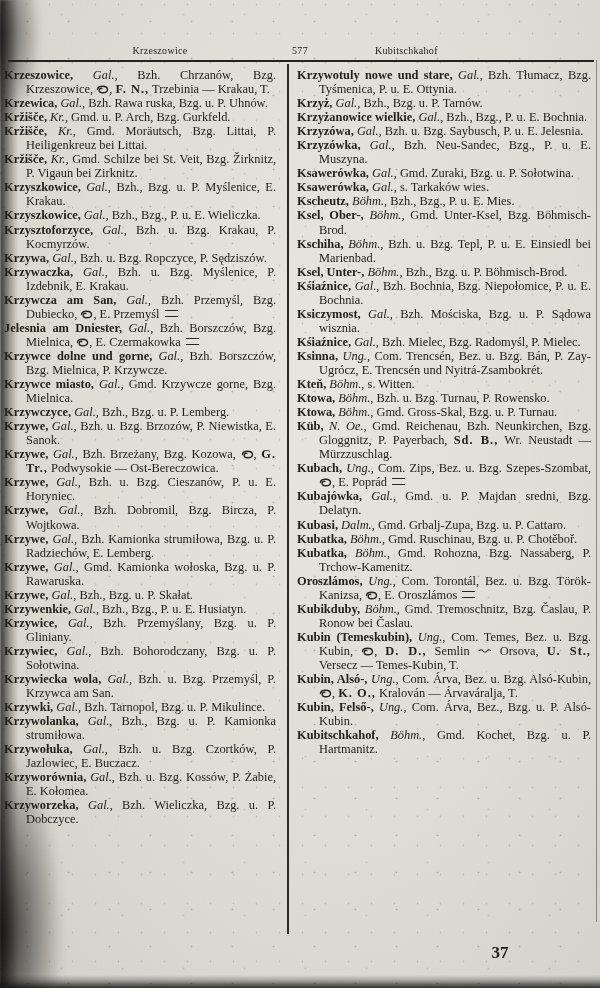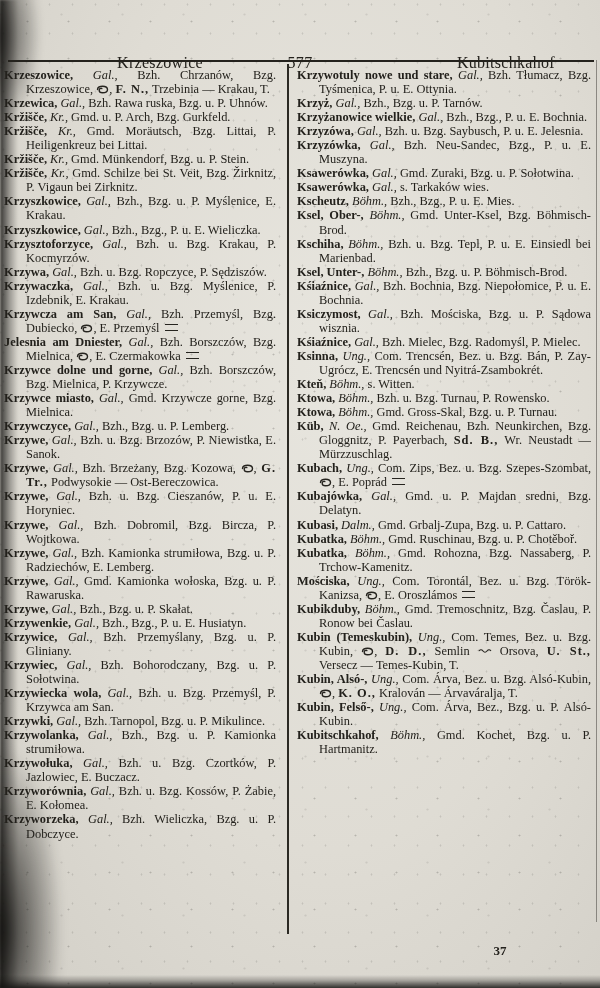--- a/index.html
+++ b/index.html
@@ -37,45 +37,45 @@
   .bottom-shadow{
     position:absolute;left:0;right:0;bottom:0;height:13px;pointer-events:none;
     background:linear-gradient(0deg, rgba(20,19,17,.85), rgba(20,19,17,.25) 60%, rgba(20,19,17,0));
     filter:blur(.5px);
   }
   .right-edge-line{
     position:absolute;right:3px;top:60px;height:862px;width:1px;
     background:rgba(40,38,34,.45);pointer-events:none;
   }
   
-  .running-head{position:absolute;top:54px;font-size:16px;letter-spacing:.3px;}
+  .running-head{position:absolute;top:45px;font-size:10px;letter-spacing:.3px;}
   .rh-left{left:60px;width:200px;text-align:center;}
   .rh-center{left:265px;width:70px;text-align:center;}
-  .rh-right{left:375px;width:180px;text-align:right;}
+  .rh-right{left:375px;width:180px;text-align:left;}
   .header-rule{position:absolute;left:8px;right:6px;top:60px;height:2px;background:#24221d;}
   
   .col{position:absolute;top:68px;}
   .col-left{left:4px;width:272px;}
   .col-right{left:297px;width:294px;}
   .column-divider{position:absolute;left:287px;top:64px;height:870px;width:1.5px;background:#2b2923;}
   p.entry{
     margin:0;padding-left:22px;text-indent:-22px;
     font-size:12.4px;line-height:14.05px;text-align:justify;
   }
   p.entry b{font-weight:700;}
   p.entry b.spaced{letter-spacing:1px;}
   p.entry i{font-style:italic;}
   .ph svg{vertical-align:-1px;}
   .tg{
     display:inline-block;width:13px;height:7px;box-sizing:border-box;
     border-top:1.8px solid #26241f;border-bottom:1.8px solid #26241f;
     margin-left:2px;vertical-align:1px;
   }
   .wv svg{vertical-align:1px;}
-  .signature-number{position:absolute;left:470px;top:943px;width:60px;text-align:center;font-size:13px;font-weight:600;}
+  .signature-number{position:absolute;left:470px;top:943px;width:60px;text-align:center;font-size:17px;font-weight:600;}
 </style>
 </head>
 <body>
 
 <div class="page">
 
   <div class="gutter-left"></div>
   <div class="gutter-blob-top"></div>
   <div class="gutter-blob-bottom"></div>
   <div class="right-edge-line"></div>
@@ -85,21 +85,20 @@
   <span class="running-head rh-right">Kubitschkahof</span>
   <div class="header-rule"></div>
 
   <div class="col col-left" id="col-left">
       <p class="entry"><b>Krzeszowice,</b><i> Gal.,</i><span> Bzh. Chrzanów, Bzg. Krzeszowice, </span><span class="ph"><svg width="13" height="9" viewBox="0 0 13 9">
             <path d="M1.5 4.5 C1.5 2 4 1.2 6.5 1.2 C9.5 1.2 11.5 2.2 11.5 4.5 C11.5 6.8 9.5 7.8 6.5 7.8 C4.5 7.8 3.2 6.8 3.2 5.2 C3.2 3.8 4.5 3.2 5.8 3.5" fill="none" stroke="#26241f" stroke-width="1.4" stroke-linecap="round"></path>
           </svg></span><span>, </span><b class="spaced">F. N.,</b><span> Trzebinia — Krakau, T.</span></p>
       <p class="entry"><b>Krzewica,</b><i> Gal.,</i><span> Bzh. Rawa ruska, Bzg. u. P. Uhnów.</span></p>
       <p class="entry"><b>Kržišče,</b><i> Kr.,</i><span> Gmd. u. P. Arch, Bzg. Gurkfeld.</span></p>
       <p class="entry"><b>Kržišče,</b><i> Kr.,</i><span> Gmd. Moräutsch, Bzg. Littai, P. Heiligenkreuz bei Littai.</span></p>
-      <p class="entry"><b>Kržišče,</b><i> Kr.,</i><span> Gmd. Münkendorf, Bzg. u. P. Stein.</span></p>
       <p class="entry"><b>Kržišče,</b><i> Kr.,</i><span> Gmd. Schilze bei St. Veit, Bzg. Žirknitz, P. Vigaun bei Zirknitz.</span></p>
       <p class="entry"><b>Krzyszkowice,</b><i> Gal.,</i><span> Bzh., Bzg. u. P. Myślenice, E. Krakau.</span></p>
       <p class="entry"><b>Krzyszkowice,</b><i> Gal.,</i><span> Bzh., Bzg., P. u. E. Wieliczka.</span></p>
       <p class="entry"><b>Krzysztoforzyce,</b><i> Gal.,</i><span> Bzh. u. Bzg. Krakau, P. Kocmyrzów.</span></p>
       <p class="entry"><b>Krzywa,</b><i> Gal.,</i><span> Bzh. u. Bzg. Ropczyce, P. Sędziszów.</span></p>
       <p class="entry"><b>Krzywaczka,</b><i> Gal.,</i><span> Bzh. u. Bzg. Myślenice, P. Izdebnik, E. Krakau.</span></p>
       <p class="entry"><b>Krzywcza am San,</b><i> Gal.,</i><span> Bzh. Przemyśl, Bzg. Dubiecko, </span><span class="ph"><svg width="13" height="9" viewBox="0 0 13 9">
             <path d="M1.5 4.5 C1.5 2 4 1.2 6.5 1.2 C9.5 1.2 11.5 2.2 11.5 4.5 C11.5 6.8 9.5 7.8 6.5 7.8 C4.5 7.8 3.2 6.8 3.2 5.2 C3.2 3.8 4.5 3.2 5.8 3.5" fill="none" stroke="#26241f" stroke-width="1.4" stroke-linecap="round"></path>
           </svg></span><span>, E. Przemyśl </span><span class="tg"></span></p>
       <p class="entry"><b>Jelesnia am Dniester,</b><i> Gal.,</i><span> Bzh. Borszczów, Bzg. Mielnica, </span><span class="ph"><svg width="13" height="9" viewBox="0 0 13 9">
@@ -148,21 +147,21 @@
       <p class="entry"><b>Ktowa,</b><i> Böhm.,</i><span> Bzh. u. Bzg. Turnau, P. Rowensko.</span></p>
       <p class="entry"><b>Ktowa,</b><i> Böhm.,</i><span> Gmd. Gross-Skal, Bzg. u. P. Turnau.</span></p>
       <p class="entry"><b>Küb,</b><i> N. Oe.,</i><span> Gmd. Reichenau, Bzh. Neunkirchen, Bzg. Gloggnitz, P. Payerbach, </span><b class="spaced">Sd. B.,</b><span> Wr. Neustadt — Mürzzuschlag.</span></p>
       <p class="entry"><b>Kubach,</b><i> Ung.,</i><span> Com. Zips, Bez. u. Bzg. Szepes-Szombat, </span><span class="ph"><svg width="13" height="9" viewBox="0 0 13 9">
             <path d="M1.5 4.5 C1.5 2 4 1.2 6.5 1.2 C9.5 1.2 11.5 2.2 11.5 4.5 C11.5 6.8 9.5 7.8 6.5 7.8 C4.5 7.8 3.2 6.8 3.2 5.2 C3.2 3.8 4.5 3.2 5.8 3.5" fill="none" stroke="#26241f" stroke-width="1.4" stroke-linecap="round"></path>
           </svg></span><span>, E. Poprád </span><span class="tg"></span></p>
       <p class="entry"><b>Kubajówka,</b><i> Gal.,</i><span> Gmd. u. P. Majdan sredni, Bzg. Delatyn.</span></p>
       <p class="entry"><b>Kubasi,</b><i> Dalm.,</i><span> Gmd. Grbalj-Zupa, Bzg. u. P. Cattaro.</span></p>
       <p class="entry"><b>Kubatka,</b><i> Böhm.,</i><span> Gmd. Ruschinau, Bzg. u. P. Chotěboř.</span></p>
       <p class="entry"><b>Kubatka,</b><i> Böhm.,</i><span> Gmd. Rohozna, Bzg. Nassaberg, P. Trchow-Kamenitz.</span></p>
-      <p class="entry"><b>Mościska,</b><i> Ung.,</i><span> Com. Torontál, Bez. u. Bzg. Török-Kanizsa, </span><span class="ph"><svg width="13" height="9" viewBox="0 0 13 9">
+      <p class="entry"><b>Oroszlámos,</b><i> Ung.,</i><span> Com. Torontál, Bez. u. Bzg. Török-Kanizsa, </span><span class="ph"><svg width="13" height="9" viewBox="0 0 13 9">
             <path d="M1.5 4.5 C1.5 2 4 1.2 6.5 1.2 C9.5 1.2 11.5 2.2 11.5 4.5 C11.5 6.8 9.5 7.8 6.5 7.8 C4.5 7.8 3.2 6.8 3.2 5.2 C3.2 3.8 4.5 3.2 5.8 3.5" fill="none" stroke="#26241f" stroke-width="1.4" stroke-linecap="round"></path>
           </svg></span><span>, E. Oroszlámos </span><span class="tg"></span></p>
       <p class="entry"><b>Kubikduby,</b><i> Böhm.,</i><span> Gmd. Tremoschnitz, Bzg. Časlau, P. Ronow bei Časlau.</span></p>
       <p class="entry"><b>Kubin (Temeskubin),</b><i> Ung.,</i><span> Com. Temes, Bez. u. Bzg. Kubin, </span><span class="ph"><svg width="13" height="9" viewBox="0 0 13 9">
             <path d="M1.5 4.5 C1.5 2 4 1.2 6.5 1.2 C9.5 1.2 11.5 2.2 11.5 4.5 C11.5 6.8 9.5 7.8 6.5 7.8 C4.5 7.8 3.2 6.8 3.2 5.2 C3.2 3.8 4.5 3.2 5.8 3.5" fill="none" stroke="#26241f" stroke-width="1.4" stroke-linecap="round"></path>
           </svg></span><span>, </span><b class="spaced">D. D.,</b><span> Semlin </span><span class="wv"><svg width="14" height="6" viewBox="0 0 14 6">
             <path d="M1 3 Q3 0.5 5 3 T9 3 T13 3" fill="none" stroke="#26241f" stroke-width="1.2"></path>
           </svg></span><span> Orsova, </span><b class="spaced">U. St.,</b><span> Versecz — Temes-Kubin, T.</span></p>
       <p class="entry"><b>Kubin, Alsó-,</b><i> Ung.,</i><span> Com. Árva, Bez. u. Bzg. Alsó-Kubin, </span><span class="ph"><svg width="13" height="9" viewBox="0 0 13 9">
             <path d="M1.5 4.5 C1.5 2 4 1.2 6.5 1.2 C9.5 1.2 11.5 2.2 11.5 4.5 C11.5 6.8 9.5 7.8 6.5 7.8 C4.5 7.8 3.2 6.8 3.2 5.2 C3.2 3.8 4.5 3.2 5.8 3.5" fill="none" stroke="#26241f" stroke-width="1.4" stroke-linecap="round"></path>

